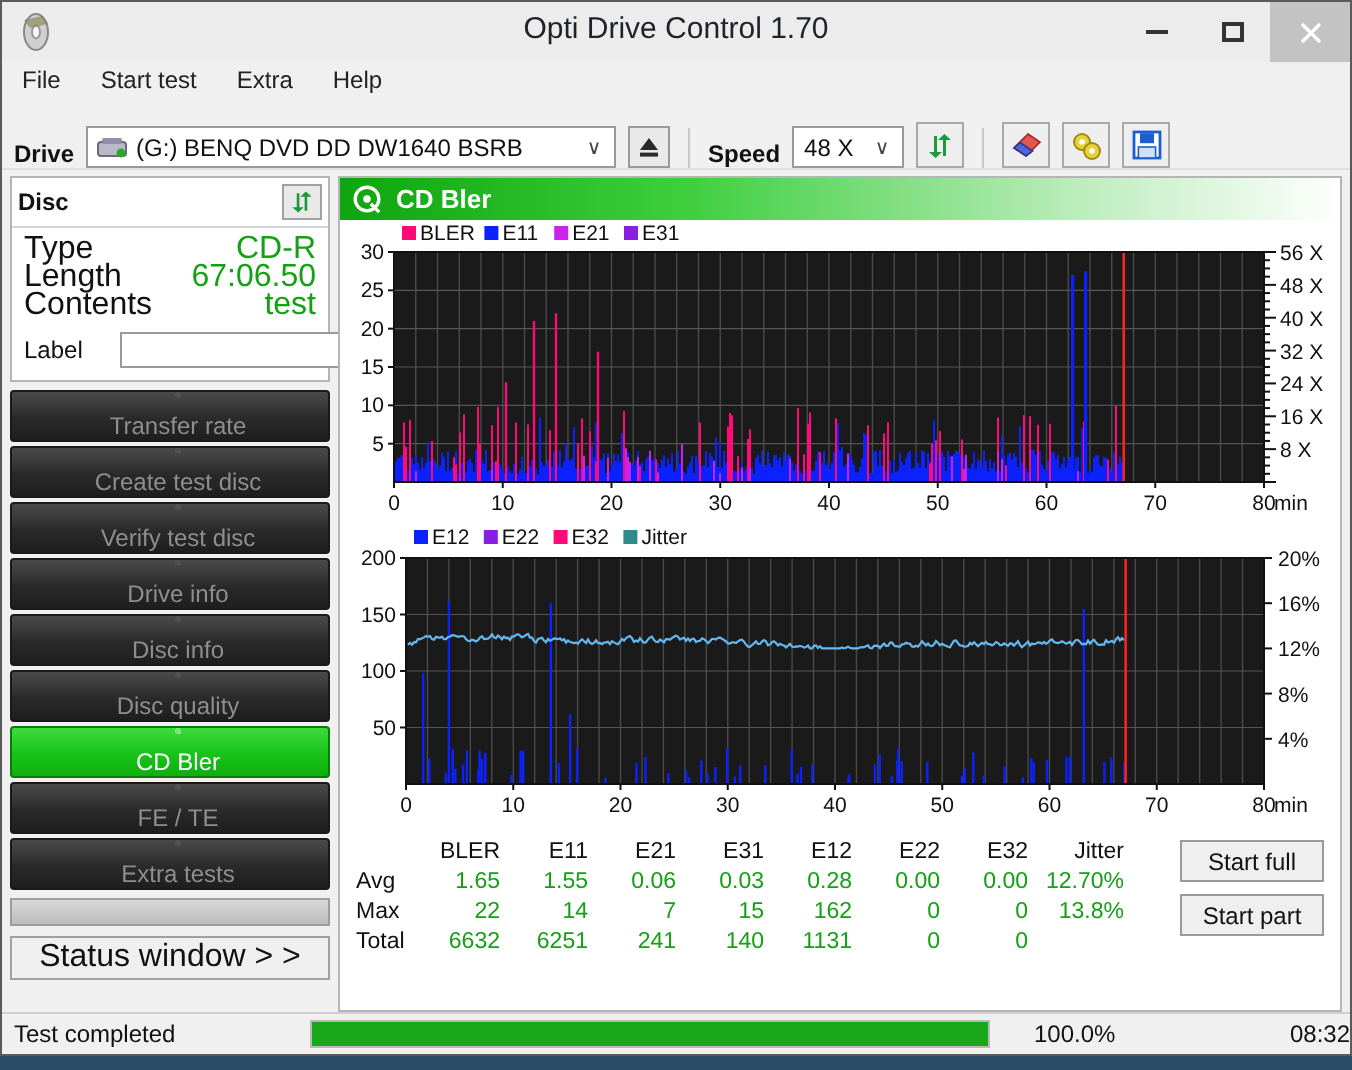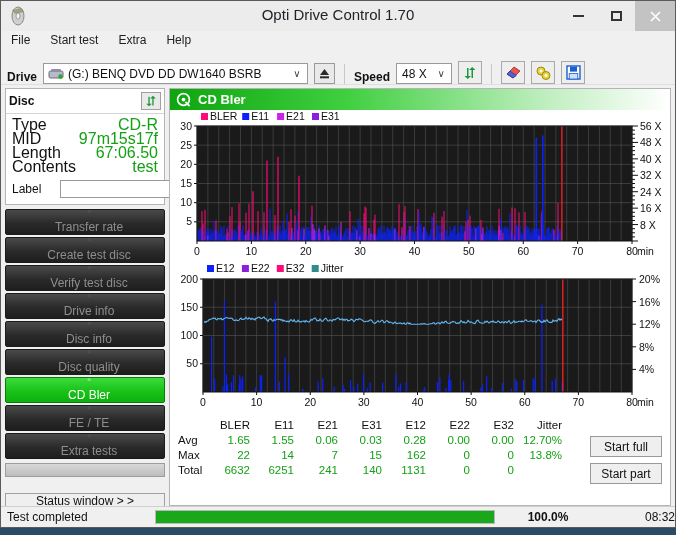--- a/index.html
+++ b/index.html
@@ -104,44 +104,44 @@
     border:1px solid #1a1a1a; border-radius:2px;
     background:linear-gradient(#4a4a4a,#2a2a2a 55%,#1e1e1e);
     color:#8e8e8e; font-size:12px;flex-direction:column;
   }
   .navbtn.active {
     background:linear-gradient(#3ddb3d,#18c218 55%,#0eb00e);
     color:#fff; border:1px solid #0a7a0a;
   }
   .nav-spacer { height:14px; background:linear-gradient(#d8d8d8,#bdbdbd); border:1px solid #9d9d9d; margin-top:2px;}
   .status-btn {
-    margin-top:16px; height:22px; background:#efefef; border:1px solid #a0a0a0;
+    margin-top:5px; height:22px; background:#efefef; border:1px solid #a0a0a0;
     display:flex; align-items:center; justify-content:center;
-    font-size:12px; color:#111;
+    font-size:16px; color:#111;
   }
   
   .chart-panel { background:#fff; border:1px solid #b5b5b5; flex:1; display:flex; flex-direction:column; min-height:0; }
   .chart-head {
     height:21px; background:linear-gradient(90deg,#0ea50e,#3fcf3f 35%,#bfeebf 75%,#ffffff);
     display:flex; align-items:center; gap:7px; padding-left:6px;
   }
   .chart-head .t { font-weight:bold; color:#fff; font-size:13px; }
   .charts { flex:1; position:relative; }
   svg.plot { display:block; }
   
   .statusbar {
     flex:0 0 21px; border-top:1px solid #cfcfcf; background:#f0f0f0;
     display:flex; align-items:center; font-size:12px; color:#111;gap:14px;
   }
   .sb-text { width:140px; padding-left:6px; }
   .progress-wrap {
     width:340px; height:14px; background:#fff; border:1px solid #b9b9b9; position:relative;
   }
   .progress-bar { height:100%; background:#19a819; }
-  .sb-pct { width:70px; text-align:center; padding-left:8px;font-weight:bold; }
+  .sb-pct { width:70px; text-align:left; padding-left:8px; }
   .sb-time { margin-left:auto; padding-right:0; }
 </style>
 </head>
 <body>
 
 <div class="window">
 
   <div class="titlebar">
     <svg class="title-icon" viewBox="0 0 20 20">
       <ellipse cx="9" cy="10" rx="6" ry="9" fill="#cfcfcf" stroke="#888"></ellipse>
@@ -234,24 +234,20 @@
             <svg width="14" height="14" viewBox="0 0 16 16">
               <path d="M5 3 L5 11 L2.5 11 L5.8 14 L9 11 L6.5 11 L6.5 3 Z" fill="#1a9a3a"></path>
               <path d="M11 13 L11 5 L13.5 5 L10.2 2 L7 5 L9.5 5 L9.5 13 Z" fill="#1a9a3a"></path>
             </svg>
           </div>
         </div>
         <div class="disc-rows">
           <div class="drow">
             <span class="k">Type</span>
             <span class="v">CD-R</span>
-          </div>
-          <div class="drow">
-            <span class="k">MID</span>
-            <span class="v">97m15s17f</span>
           </div>
           <div class="drow">
             <span class="k">Length</span>
             <span class="v">67:06.50</span>
           </div>
           <div class="drow">
             <span class="k">Contents</span>
             <span class="v">test</span>
           </div>
           <div class="label-row">
@@ -1116,21 +1112,21 @@
               <text x="392" y="42" fill="#15a015" font-size="11.5" font-family="&quot;Liberation Sans&quot;, sans-serif" text-anchor="end">13.8%</text>
               <text x="8" y="57" fill="#111" font-size="11.5" font-family="&quot;Liberation Sans&quot;, sans-serif" text-anchor="start">Total</text>
               <text x="80" y="57" fill="#15a015" font-size="11.5" font-family="&quot;Liberation Sans&quot;, sans-serif" text-anchor="end">6632</text>
               <text x="124" y="57" fill="#15a015" font-size="11.5" font-family="&quot;Liberation Sans&quot;, sans-serif" text-anchor="end">6251</text>
               <text x="168" y="57" fill="#15a015" font-size="11.5" font-family="&quot;Liberation Sans&quot;, sans-serif" text-anchor="end">241</text>
               <text x="212" y="57" fill="#15a015" font-size="11.5" font-family="&quot;Liberation Sans&quot;, sans-serif" text-anchor="end">140</text>
               <text x="256" y="57" fill="#15a015" font-size="11.5" font-family="&quot;Liberation Sans&quot;, sans-serif" text-anchor="end">1131</text>
               <text x="300" y="57" fill="#15a015" font-size="11.5" font-family="&quot;Liberation Sans&quot;, sans-serif" text-anchor="end">0</text>
               <text x="344" y="57" fill="#15a015" font-size="11.5" font-family="&quot;Liberation Sans&quot;, sans-serif" text-anchor="end">0</text>
             </svg>
-          <div style="position: absolute; right: 8px; top: 326px; display: flex; flex-direction: column; gap: 6px;">
+          <div style="position: absolute; right: 8px; top: 310px; display: flex; flex-direction: column; gap: 6px;">
               <div style="width: 72px; height: 21px; background: rgb(239, 239, 239); border: 1px solid rgb(154, 154, 154); display: flex; align-items: center; justify-content: center; font-size: 12px; color: rgb(17, 17, 17);">Start full</div>
               <div style="width: 72px; height: 21px; background: rgb(239, 239, 239); border: 1px solid rgb(154, 154, 154); display: flex; align-items: center; justify-content: center; font-size: 12px; color: rgb(17, 17, 17);">Start part</div>
             </div>
         </div>
       </div>
     </div>
   </div>
 
   <div class="statusbar">
     <span class="sb-text">Test completed</span>

